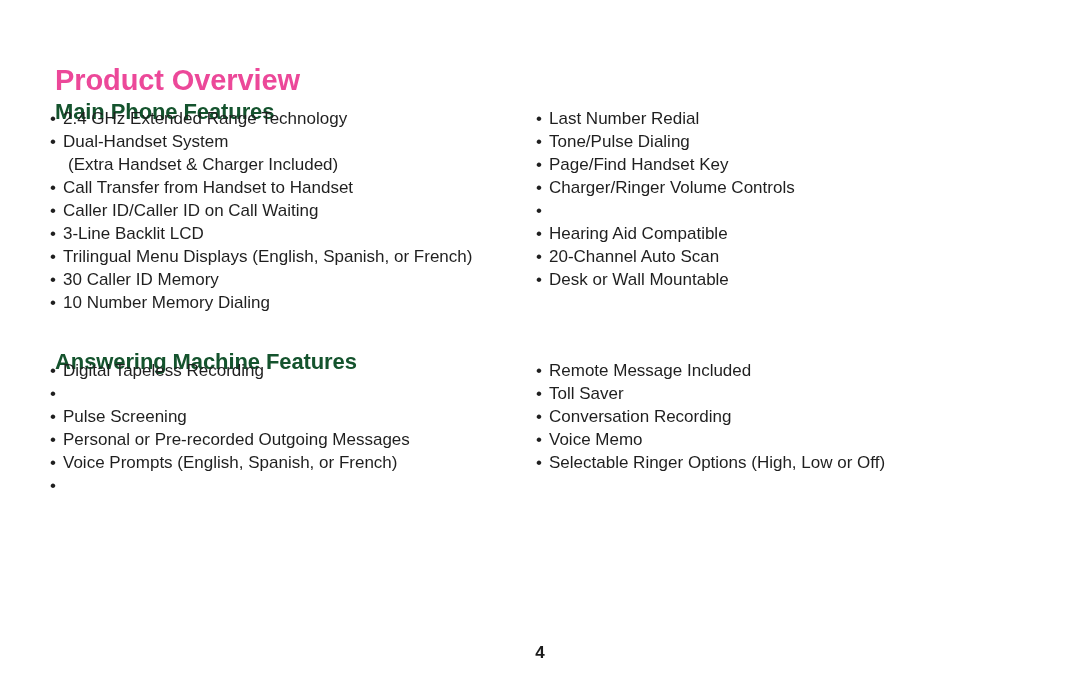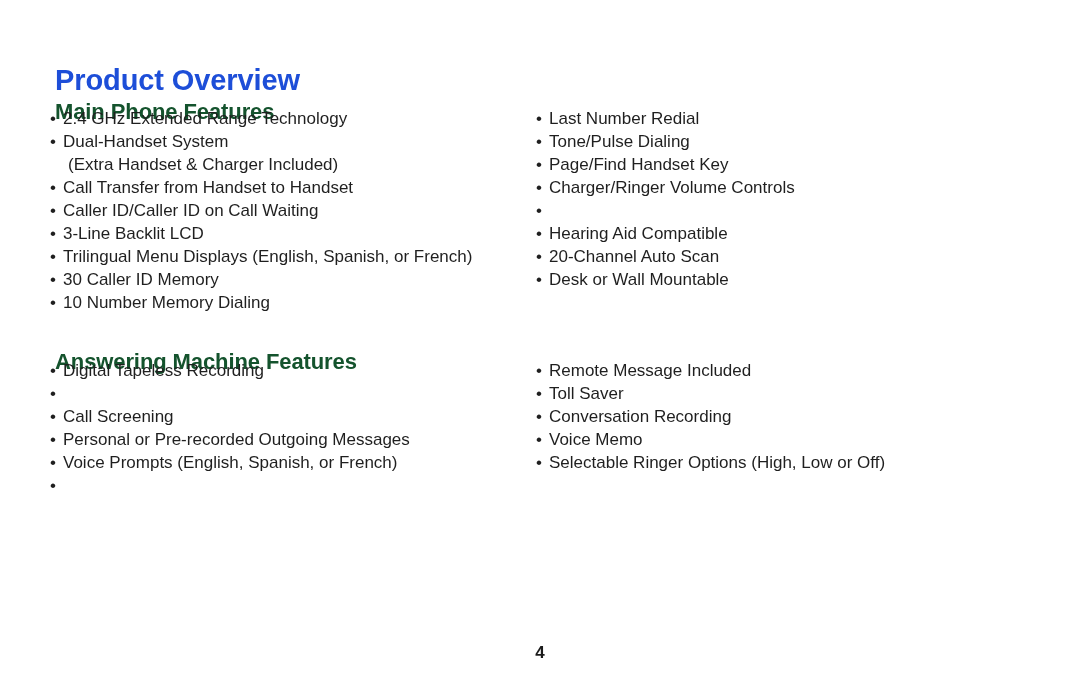--- a/index.html
+++ b/index.html
@@ -27,21 +27,21 @@
 
   
   .page-title {
     position: absolute;
     left: 55px;
     top: 46px;
     font-size: 29px;
     font-weight: bold;
     letter-spacing: -0.1px;
     line-height: 1.05;
-    color: #1d4ed8;
+    color: #ec4899;
     white-space: nowrap;
   }
 
   .section-heading {
     position: absolute;
     font-size: 22px;
     font-weight: bold;
     letter-spacing: -0.1px;
     line-height: 1.05;
     color: #14532d;
@@ -129,21 +129,21 @@
       <div class="feature"><span class="bullet">•</span><span class="ftext">Hearing Aid Compatible</span></div>
       <div class="feature"><span class="bullet">•</span><span class="ftext">20-Channel Auto Scan</span></div>
       <div class="feature"><span class="bullet">•</span><span class="ftext">Desk or Wall Mountable</span></div>
     </div>
 
   <h2 class="section-heading s2">Answering Machine Features</h2>
 
   <div class="col ans-left">
       <div class="feature"><span class="bullet">•</span><span class="ftext">Digital Tapeless Recording</span></div>
       <div class="feature"><span class="bullet">•</span></div>
-      <div class="feature"><span class="bullet">•</span><span class="ftext">Call Screening</span></div>
+      <div class="feature"><span class="bullet">•</span><span class="ftext">Pulse Screening</span></div>
       <div class="feature"><span class="bullet">•</span><span class="ftext">Personal or Pre-recorded Outgoing Messages</span></div>
       <div class="feature"><span class="bullet">•</span><span class="ftext">Voice Prompts (English, Spanish, or French)</span></div>
       <div class="feature"><span class="bullet">•</span></div>
     </div>
 
   <div class="col ans-right">
       <div class="feature"><span class="bullet">•</span><span class="ftext">Remote Message Included</span></div>
       <div class="feature"><span class="bullet">•</span><span class="ftext">Toll Saver</span></div>
       <div class="feature"><span class="bullet">•</span><span class="ftext">Conversation Recording</span></div>
       <div class="feature"><span class="bullet">•</span><span class="ftext">Voice Memo</span></div>

